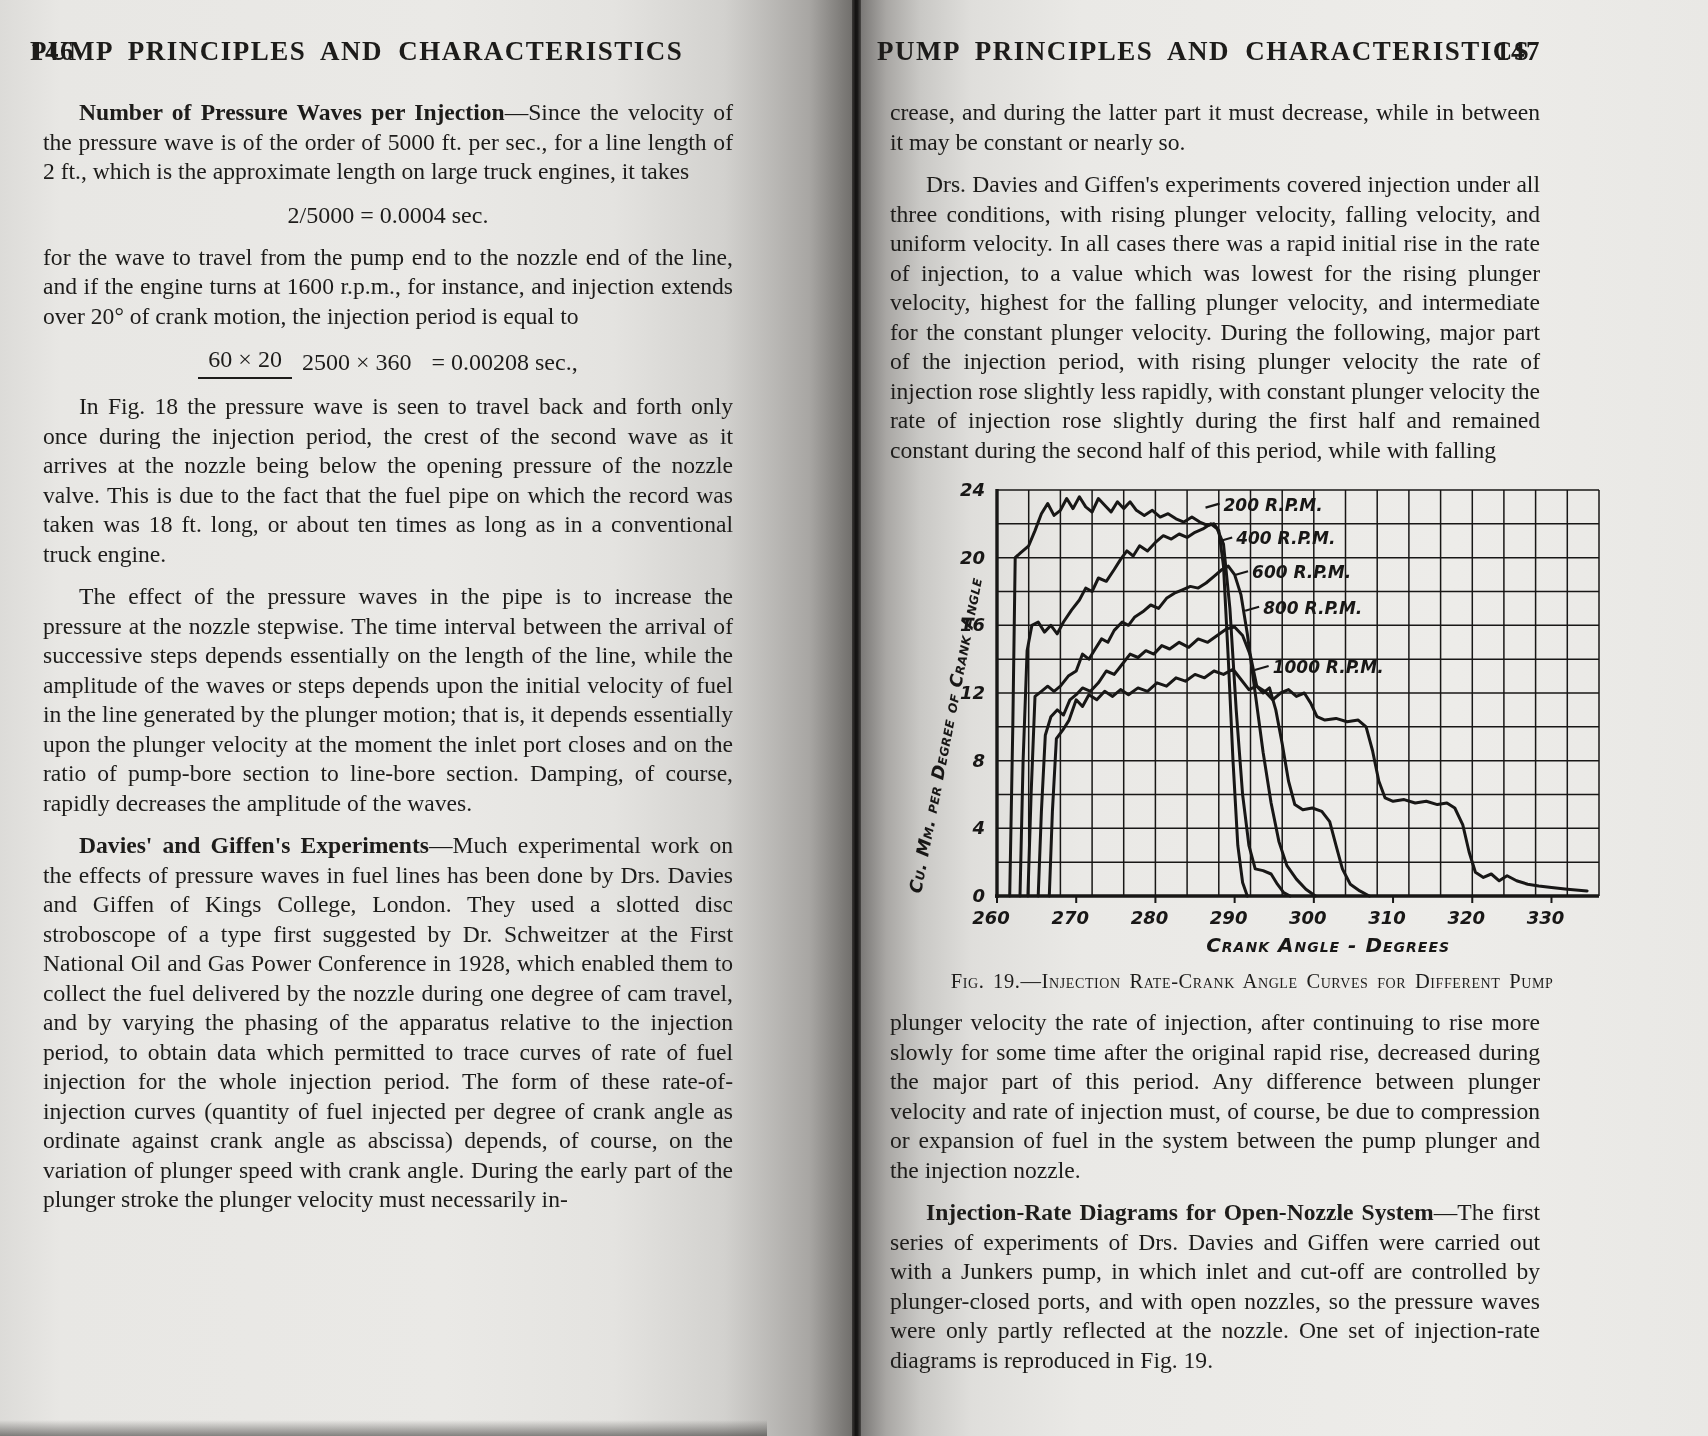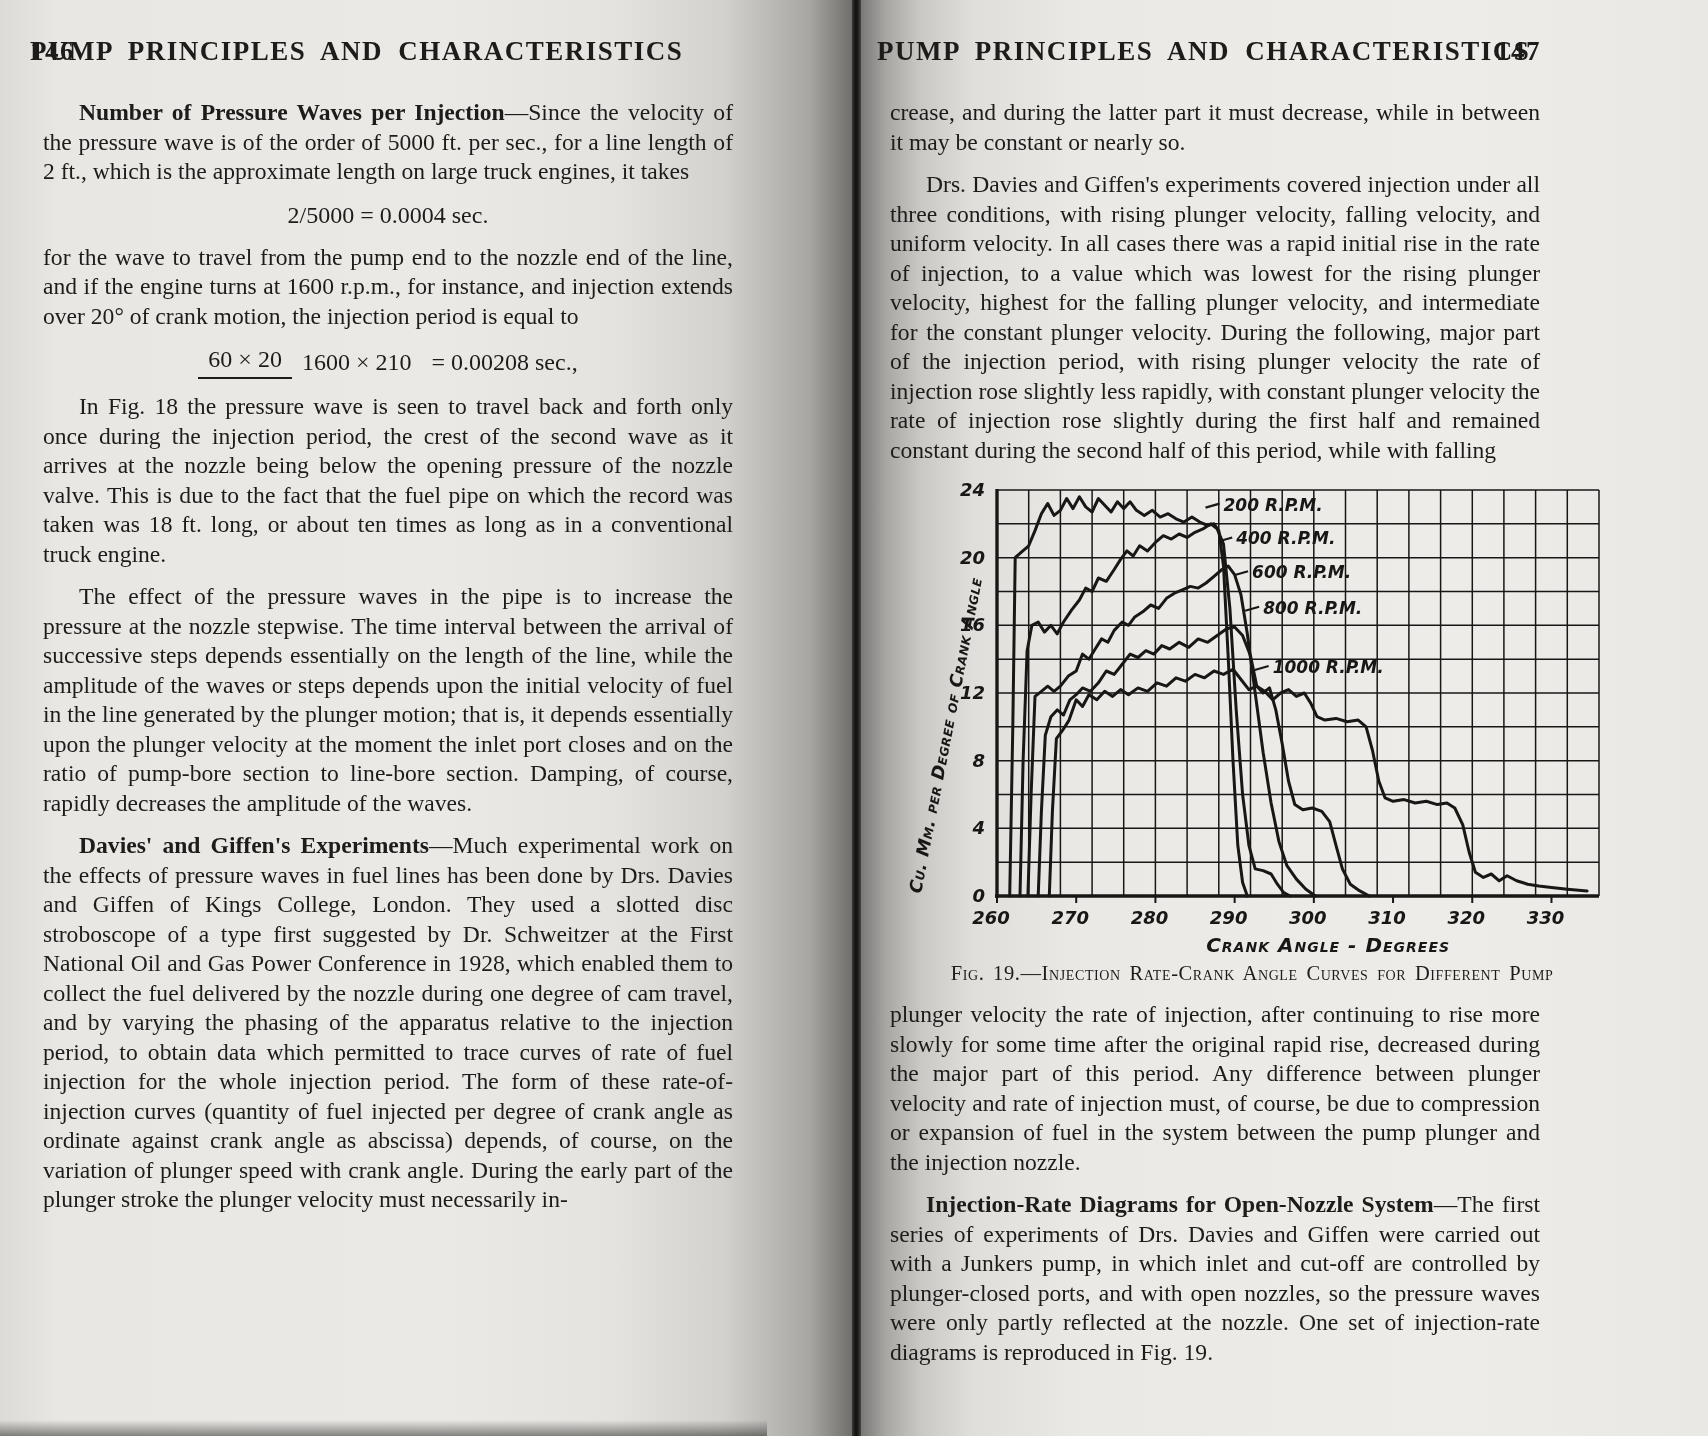--- a/index.html
+++ b/index.html
@@ -59,21 +59,21 @@
     text-align:center;margin-right:10px;
   }
   .formula .num{display:block;padding:0 10px 3px 10px;border-bottom:2.2px solid #1d1c1a;}
   .formula .den{display:block;padding:3px 10px 0 10px;}
   .formula .rhs{display:inline-block;vertical-align:middle;}
 
   
   figure{margin:4px 0 0 22px;padding:0;width:706px;}
   #chart{width:706px;height:482px;}
   figcaption{
-    margin:0 auto 6px auto;max-width:620px;
+    margin:8px auto 6px auto;max-width:620px;
     font-size:20.5px;line-height:27px;text-align:center;
     font-variant:small-caps;letter-spacing:0.6px;word-spacing:3px;
   }
   figcaption .cap-line{display:block;}
 </style>
 </head>
 <body>
 
 <div class="book">
 
@@ -87,21 +87,21 @@
 
       <div class="formula">
         <span>2/5000 = 0.0004 sec.</span>
       </div>
 
       <p class="noindent">for the wave to travel from the pump end to the nozzle end of the line, and if the engine turns at 1600 r.p.m., for instance, and injection extends over 20° of crank motion, the injection period is equal to</p>
 
       <div class="formula">
         <span class="fracwrap">
             <span class="num">60 × 20</span>
-            <span class="den">1600 × 210</span>
+            <span class="den">2500 × 360</span>
           </span><span class="rhs">= 0.00208 sec.,</span>
       </div>
 
       <p class="indent">In Fig. 18 the pressure wave is seen to travel back and forth only once during the injection period, the crest of the second wave as it arrives at the nozzle being below the opening pressure of the nozzle valve. This is due to the fact that the fuel pipe on which the record was taken was 18 ft. long, or about ten times as long as in a conventional truck engine.</p>
       <p class="indent">The effect of the pressure waves in the pipe is to increase the pressure at the nozzle stepwise. The time interval between the arrival of successive steps depends essentially on the length of the line, while the amplitude of the waves or steps depends upon the initial velocity of fuel in the line generated by the plunger motion; that is, it depends essentially upon the plunger velocity at the moment the inlet port closes and on the ratio of pump-bore section to line-bore section. Damping, of course, rapidly decreases the amplitude of the waves.</p>
       <p class="indent"><b class="lead">Davies' and Giffen's Experiments</b><span>—Much experimental work on the effects of pressure waves in fuel lines has been done by Drs. Davies and Giffen of Kings College, London. They used a slotted disc stroboscope of a type first suggested by Dr. Schweitzer at the First National Oil and Gas Power Conference in 1928, which enabled them to collect the fuel delivered by the nozzle during one degree of cam travel, and by varying the phasing of the apparatus relative to the injection period, to obtain data which permitted to trace curves of rate of fuel injection for the whole injection period. The form of these rate-of-injection curves (quantity of fuel injected per degree of crank angle as ordinate against crank angle as abscissa) depends, of course, on the variation of plunger speed with crank angle. During the early part of the plunger stroke the plunger velocity must necessarily in-</span></p>
     </div>
     <div class="bottom-shadow"></div>
   </div>
 

